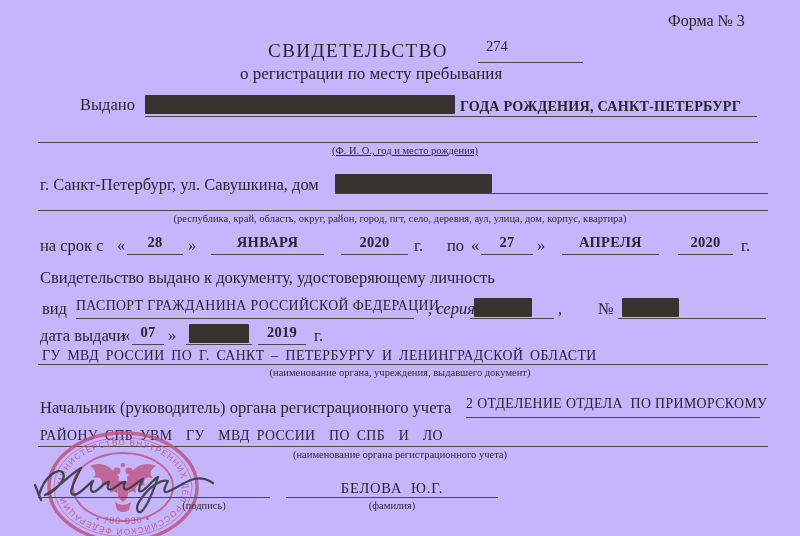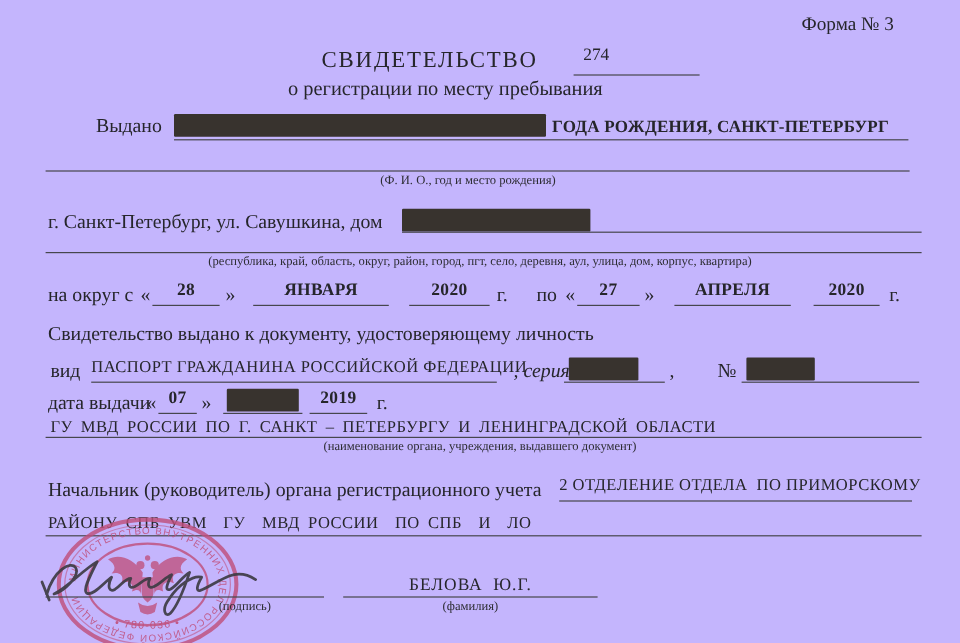--- a/index.html
+++ b/index.html
@@ -25,31 +25,31 @@
   <div class="abs" style="left:252px;top:40px;font-size:19px;letter-spacing:1.5px;margin-left:16px;">СВИДЕТЕЛЬСТВО</div>
   <div class="seg" style="left:478px;top:38px;width:97px;height:24px;text-align:left;padding-left:8px;font-size:14.5px;">274</div>
   <div class="abs" style="left:240px;top:64px;font-size:17px;">о регистрации по месту пребывания</div>
 
   <div class="abs t16" style="left:80px;top:95px;">Выдано</div>
   <div class="bar" style="left:145px;top:95px;width:310px;height:19px;"></div>
   <div class="abs boldcaps" style="left:460px;top:98px;">ГОДА РОЖДЕНИЯ, САНКТ-ПЕТЕРБУРГ</div>
   <div class="line" style="left:145px;top:116px;width:612px;"></div>
 
   <div class="line" style="left:38px;top:142px;width:720px;"></div>
-  <div class="abs cap" style="left:20px;top:145px;width:740px;">(Ф. И. О., год и место рождения)</div>
+  <div class="abs cap" style="left:35px;top:145px;width:740px;text-decoration:underline;">(Ф. И. О., год и место рождения)</div>
 
 
   <div class="abs t16" style="left:40px;top:175px;">г. Санкт-Петербург, ул. Савушкина, дом</div>
   <div class="bar" style="left:335px;top:174px;width:157px;height:19px;"></div>
   <div class="line" style="left:335px;top:193px;width:433px;"></div>
 
   <div class="line" style="left:38px;top:210px;width:730px;"></div>
   <div class="abs cap" style="left:20px;top:213px;width:760px;">(республика, край, область, округ, район, город, пгт, село, деревня, аул, улица, дом, корпус, квартира)</div>
 
-  <div class="abs t16" style="left:40px;top:236px;">на округ с</div>
+  <div class="abs t16" style="left:40px;top:236px;">на срок с</div>
   <div class="abs t16" style="left:117px;top:236px;">«</div>
   <div class="seg vbold" style="left:127px;top:234px;width:56px;height:20px;">28</div>
   <div class="abs t16" style="left:188px;top:236px;">»</div>
   <div class="seg vbold" style="left:211px;top:234px;width:113px;height:20px;">ЯНВАРЯ</div>
   <div class="seg vbold" style="left:341px;top:234px;width:67px;height:20px;">2020</div>
   <div class="abs t16" style="left:414px;top:236px;">г.</div>
   <div class="abs t16" style="left:447px;top:236px;">по</div>
   <div class="abs t16" style="left:471px;top:236px;">«</div>
   <div class="seg vbold" style="left:481px;top:234px;width:52px;height:20px;">27</div>
   <div class="abs t16" style="left:537px;top:236px;">»</div>
@@ -79,20 +79,21 @@
   <div class="abs t16" style="left:314px;top:326px;">г.</div>
 
   <div class="abs vcaps" style="left:42px;top:348px;word-spacing:3px;">ГУ МВД РОССИИ ПО Г. САНКТ – ПЕТЕРБУРГУ И ЛЕНИНГРАДСКОЙ ОБЛАСТИ</div>
   <div class="line" style="left:38px;top:364px;width:730px;"></div>
   <div class="abs t16" style="left:40px;top:398px;">Начальник (руководитель) органа регистрационного учета</div>
 
   <div class="abs cap" style="left:20px;top:367px;width:760px;">(наименование органа, учреждения, выдавшего документ)</div>
   <div class="seg vcaps" style="left:466px;top:396px;width:294px;height:21px;">2 ОТДЕЛЕНИЕ ОТДЕЛА  ПО ПРИМОРСКОМУ</div>
   <div class="abs vcaps" style="left:40px;top:428px;word-spacing:3px;">РАЙОНУ СПБ УВМ  ГУ  МВД РОССИИ  ПО СПБ  И  ЛО</div>
   <div class="line" style="left:38px;top:446px;width:730px;"></div>
+  <div class="abs cap" style="left:20px;top:449px;width:760px;">(наименование органа регистрационного учета)</div>
 
   <svg class="abs" style="left:37px;top:429px;" width="172" height="116" viewBox="-86 -58 172 116">
     <g fill="none" stroke="#c0507c" opacity="0.82">
       <ellipse rx="74" ry="54" stroke-width="3.4"></ellipse>
       <ellipse rx="69" ry="49.5" stroke-width="1" opacity="0.7"></ellipse>
       <ellipse rx="50" ry="34" stroke-width="1.8"></ellipse>
     </g>
     <path id="stampRingPath" d="M -60,0 A 60,42 0 1 1 60,0 A 60,42 0 1 1 -60,0" fill="none"></path>
     <text font-family="Liberation Sans, sans-serif" font-size="8.2" letter-spacing="1.1" fill="#c0507c" opacity="0.85">
       <textPath href="#stampRingPath" xlink:href="#stampRingPath" startOffset="2">МИНИСТЕРСТВО ВНУТРЕННИХ ДЕЛ РОССИЙСКОЙ ФЕДЕРАЦИИ</textPath>

